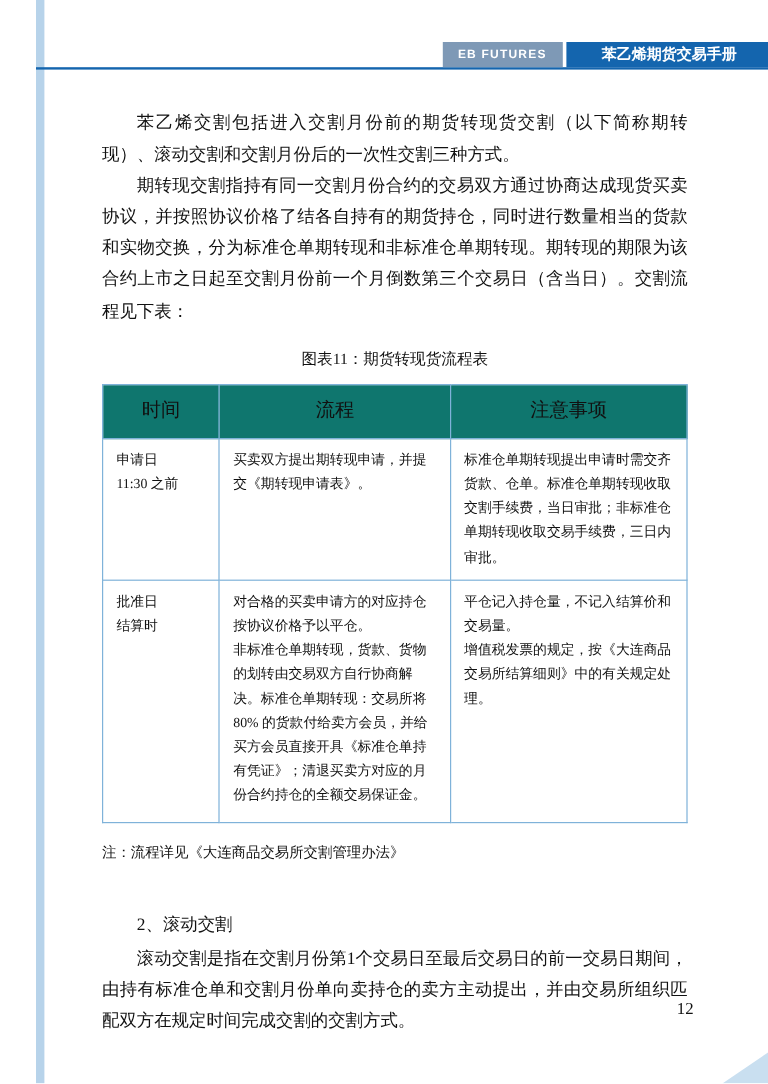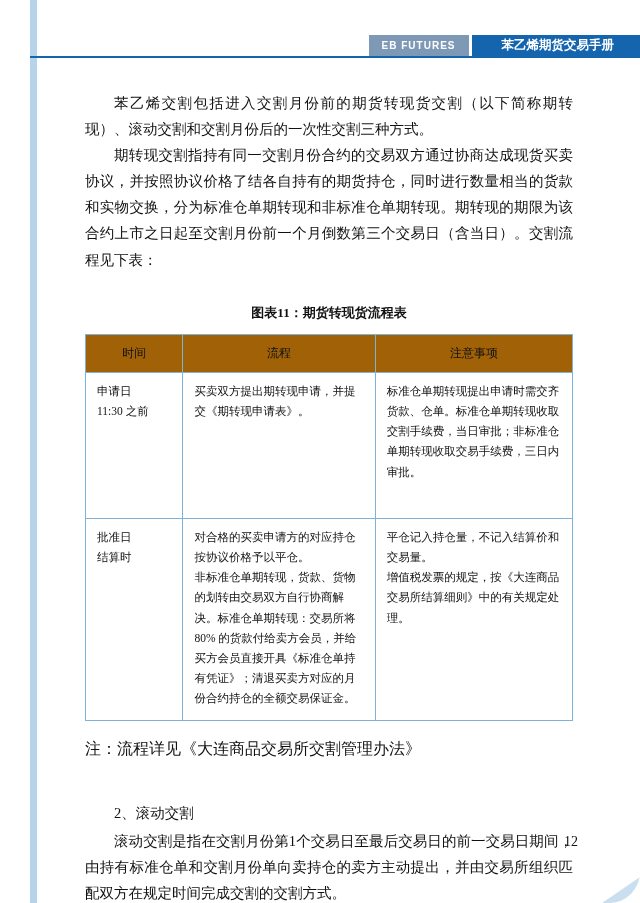--- a/index.html
+++ b/index.html
@@ -7,21 +7,20 @@
   body {
     font-family: "Liberation Serif", "DejaVu Serif", serif;
     color: #111111;
   }
   .page {
     position: relative;
     width: 640px;
     height: 903px;
     background: #ffffff;
     overflow: hidden;
-    border-radius: 31px;
   }
   .left-stripe {
     position: absolute;
     left: 30px; top: 0;
     width: 7px; height: 100%;
     background: #b7d3ea;
   }
   .corner-triangle {
     position: absolute;
     right: 0; bottom: 0;
@@ -73,53 +72,53 @@
   .section-title {
     font-size: 15px;
     font-weight: bold;
     text-indent: 2em;
     margin-bottom: 4px;
   }
   .para { text-indent: 2em; }
   .subhead { text-indent: 2em; margin-top: 6px; margin-bottom: 2px; }
   .table-title {
     text-align: center;
-    font-weight: bold;
+    font-weight: normal;
     font-size: 13px;
-    margin-top: 28px;
+    margin-top: 14px;
     margin-bottom: 10px;
   }
   table.flow-table {
     width: 100%;
     border-collapse: collapse;
     font-size: 11.5px;
     line-height: 1.75;
     text-align: left;
   }
   table.flow-table th, table.flow-table td {
     border: 1px solid #7fb2d9;
     padding: 8px 11px;
     vertical-align: top;
   }
   table.flow-table th {
-    background: #a16207;
+    background: #0f766e;
     text-align: center;
     vertical-align: middle;
     font-weight: normal;
-    font-size: 12px;
+    font-size: 16px;
     height: 30px;
   }
   .col-time { width: 20%; }
   .col-process { width: 39.5%; }
   .col-notes { width: 40.5%; }
-  tr.row-1 td { height: 146px; }
+  tr.row-1 td { height: 118px; }
   tr.row-2 td { height: 202px; }
   .cell p + p { margin-top: 0; }
   .note {
-    font-size: 16px;
+    font-size: 12px;
     margin-top: 14px;
     text-indent: 0;
   }
   .gap-before-sub2 { height: 30px; }
   .page-number {
     position: absolute;
     right: 62px; bottom: 53px;
     font-size: 14px;
   }
 </style>

